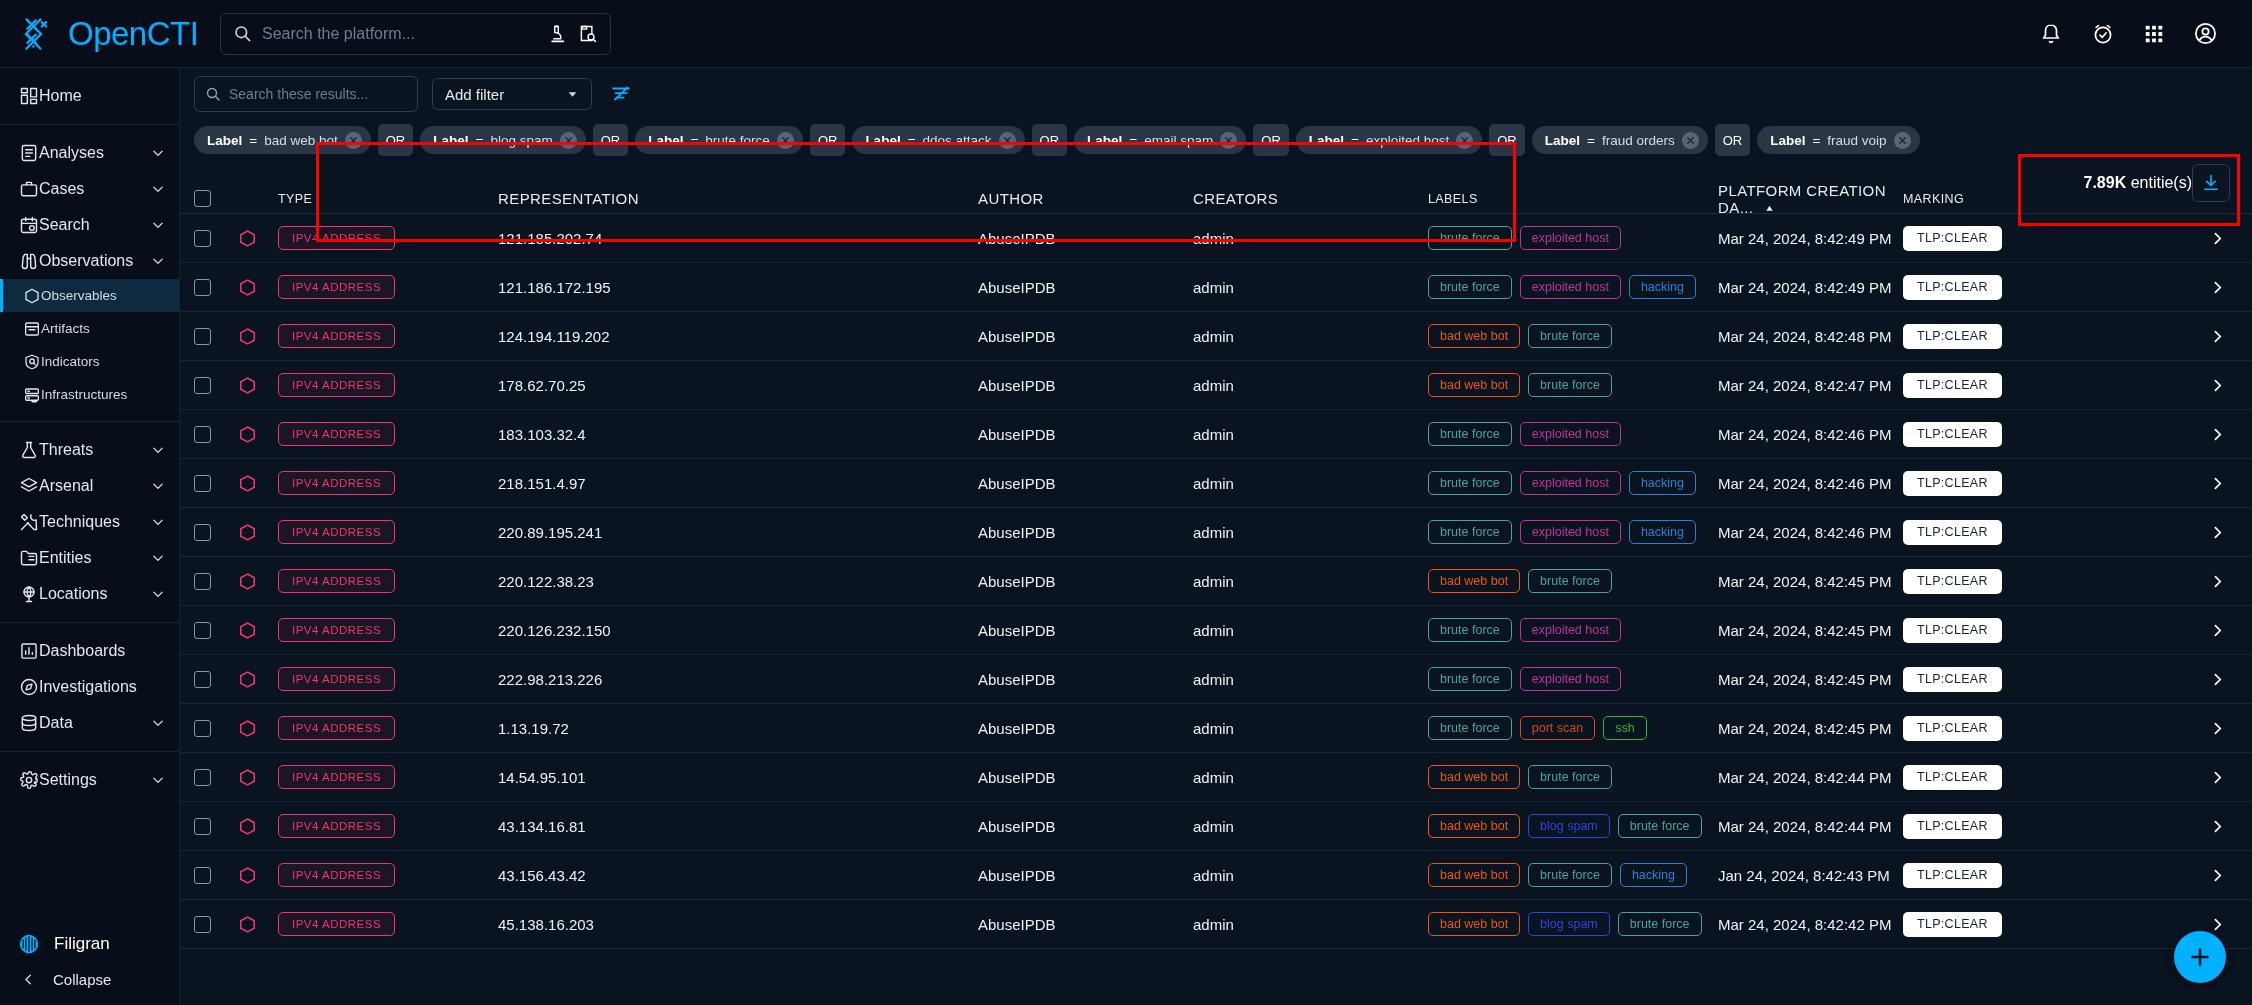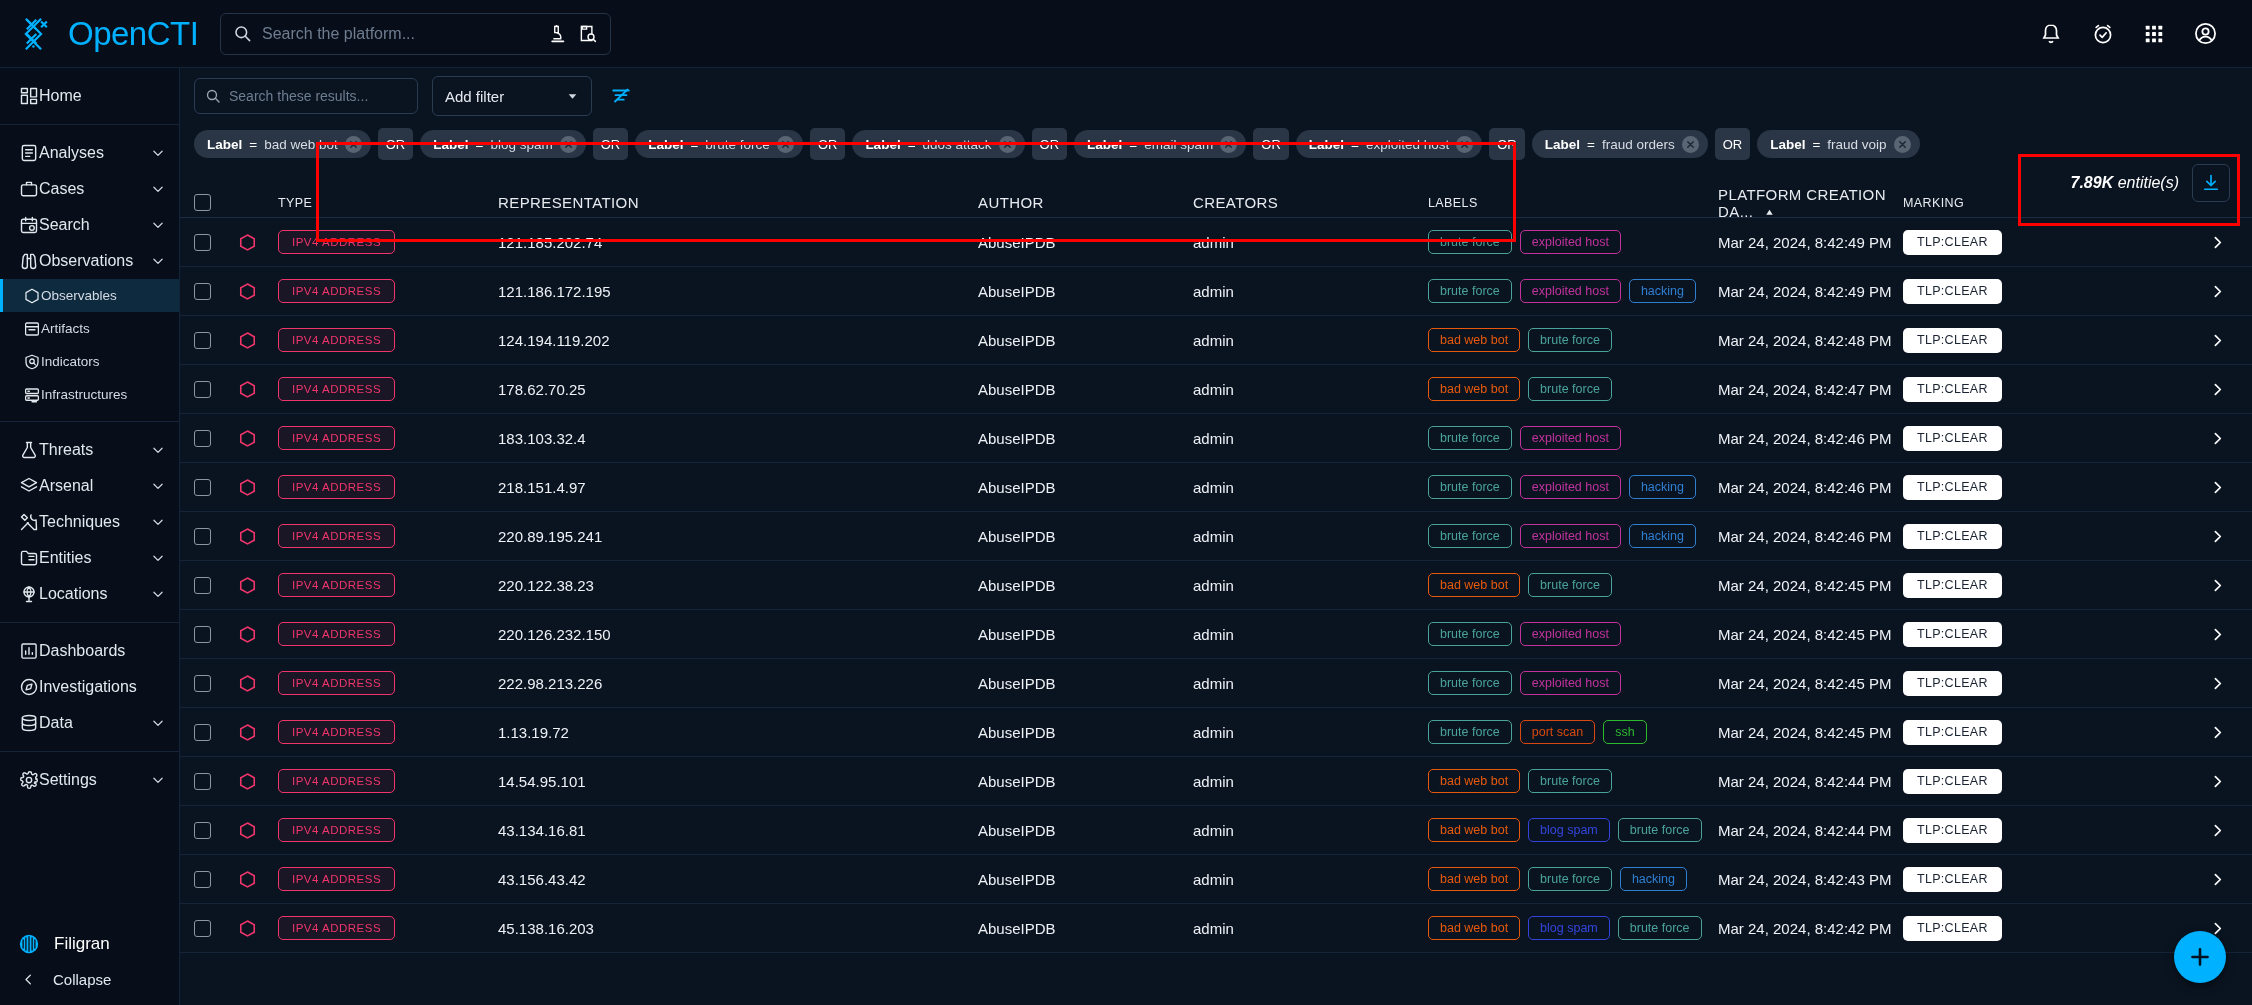--- a/index.html
+++ b/index.html
@@ -102,21 +102,21 @@
     width: 224px; height: 36px;
     border: 1px solid #2b3b52; border-radius: 6px;
     display: flex; align-items: center; gap: 8px; padding: 0 10px;
   }
   .results-search input {
     flex: 1; background: transparent; border: none; outline: none;
     color: #e6eaf0; font-size: 14px; font-family: inherit; width: 100%;
   }
   .results-search input::placeholder { color: #6f7d90; }
   .add-filter {
-    width: 160px; height: 40px;
+    width: 160px; height: 32px;
     border: 1px solid #2b3b52; border-radius: 6px;
     display: flex; align-items: center; justify-content: space-between;
     padding: 0 12px; cursor: pointer;
   }
   .add-filter .lbl { font-size: 15px; color: #e6eaf0; }
   .clear-filters { cursor: pointer; display: flex; align-items: center; padding: 0 4px; }
 
   .chips { display: flex; align-items: center; gap: 7px; margin-top: 12px; flex-wrap: nowrap; }
   .chip {
     height: 28px; background: #2a3545; border-radius: 14px;
@@ -128,21 +128,21 @@
   .chip .v { font-size: 13.5px; color: #d7dde5; }
   .chip-x { width: 17px; height: 17px; border-radius: 50%; background: #5a6574;
             display: flex; align-items: center; justify-content: center; cursor: pointer; }
   .chip-x svg { display: block; }
   .op { height: 28px; min-width: 30px; padding: 16px 8px; background: #2a3545; border-radius: 5px;
         display: flex; align-items: center; justify-content: center;
         font-size: 13px; color: #fff; font-weight: 400; }
 
   .count-box {
     position: absolute; right: 22px; top: 96px;
-    display: flex; align-items: center; gap: 13px; font-style: italic;
+    display: flex; align-items: center; 
   }
   .count-txt { font-size: 16px; color: #fff; }
   .count-txt b { font-weight: 700; }
   .dl-btn { width: 38px; height: 38px; border: 1px solid #2b3b52; border-radius: 6px;
             display: flex; align-items: center; justify-content: center; cursor: pointer; }
 
   
   .table-wrap { flex: 1; min-height: 0; overflow: hidden; margin-top: 28px; }
   .thead {
     display: flex; align-items: center; height: 30px;
@@ -1023,21 +1023,21 @@
               </div>
               <div class="c-type"><span class="type-pill">IPV4 ADDRESS</span></div>
               <div class="c-repr">43.156.43.42</div>
               <div class="c-author">AbuseIPDB</div>
               <div class="c-creators">admin</div>
               <div class="c-labels">
                 <span class="label-pill" style="color:#e8590c;border-color:#e8590c;">bad web bot</span>
                 <span class="label-pill" style="color:#4aa39a;border-color:#4aa39a;">brute force</span>
                 <span class="label-pill" style="color:#2f7fd1;border-color:#2f7fd1;">hacking</span>
               </div>
-              <div class="c-date">Mar 24, 2024, 8:42:43 PM</div>
+              <div class="c-date">Jan 24, 2024, 8:42:43 PM</div>
               <div class="c-mark"><span class="tlp">TLP:CLEAR</span></div>
               <div class="c-chev">
                 <svg width="17" height="17" viewBox="0 0 24 24" fill="none">
                   <path d="M9 5 L16 12 L9 19" stroke="#ffffff" stroke-width="2.4" stroke-linecap="round" stroke-linejoin="round"></path>
                 </svg>
               </div>
             </div>
             <div class="row">
               <div class="c-check">
                 <span class="cbox"></span>

